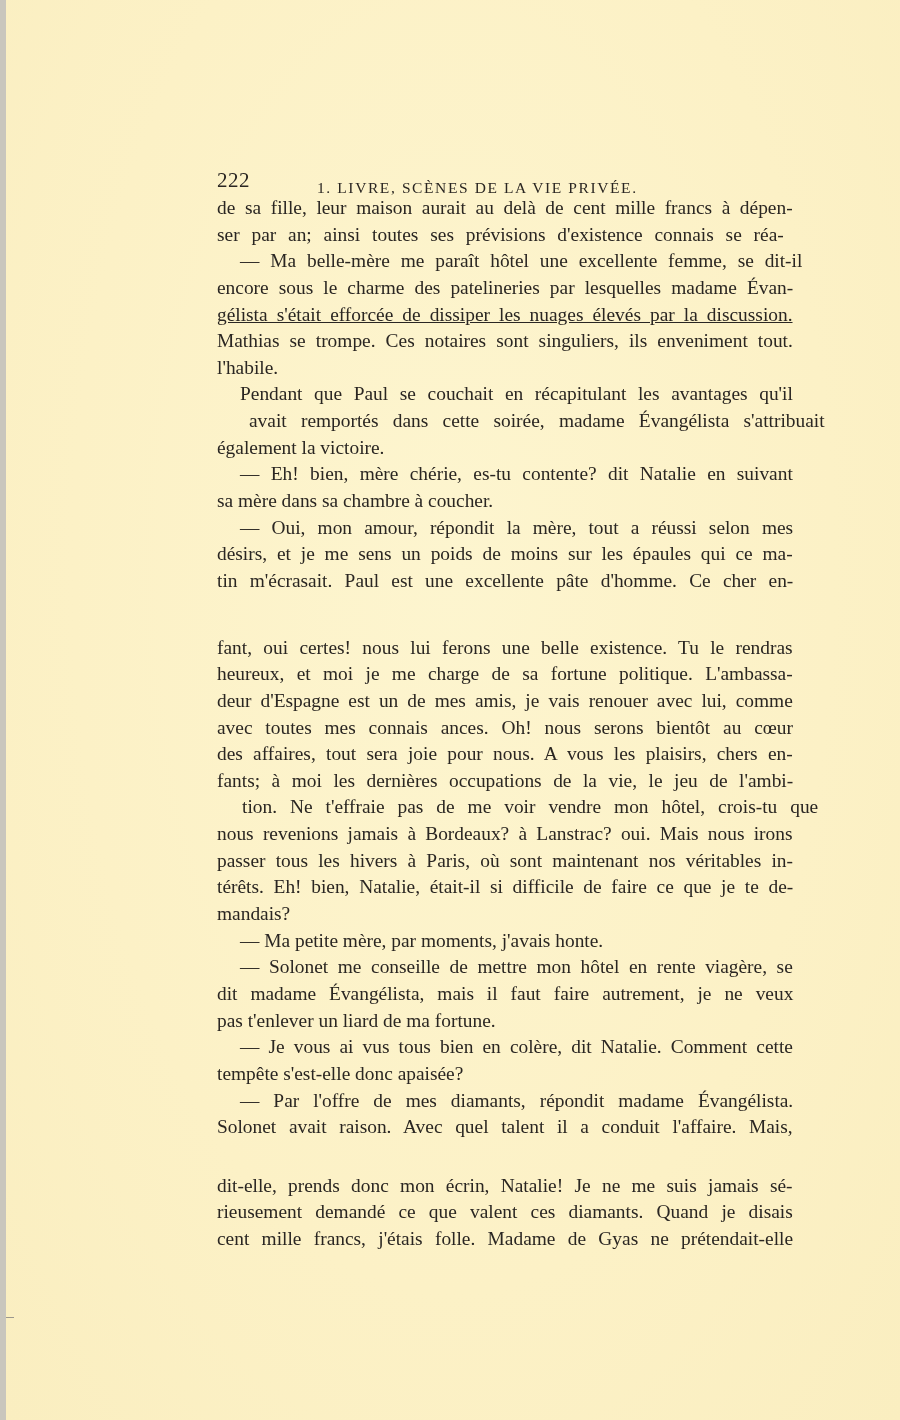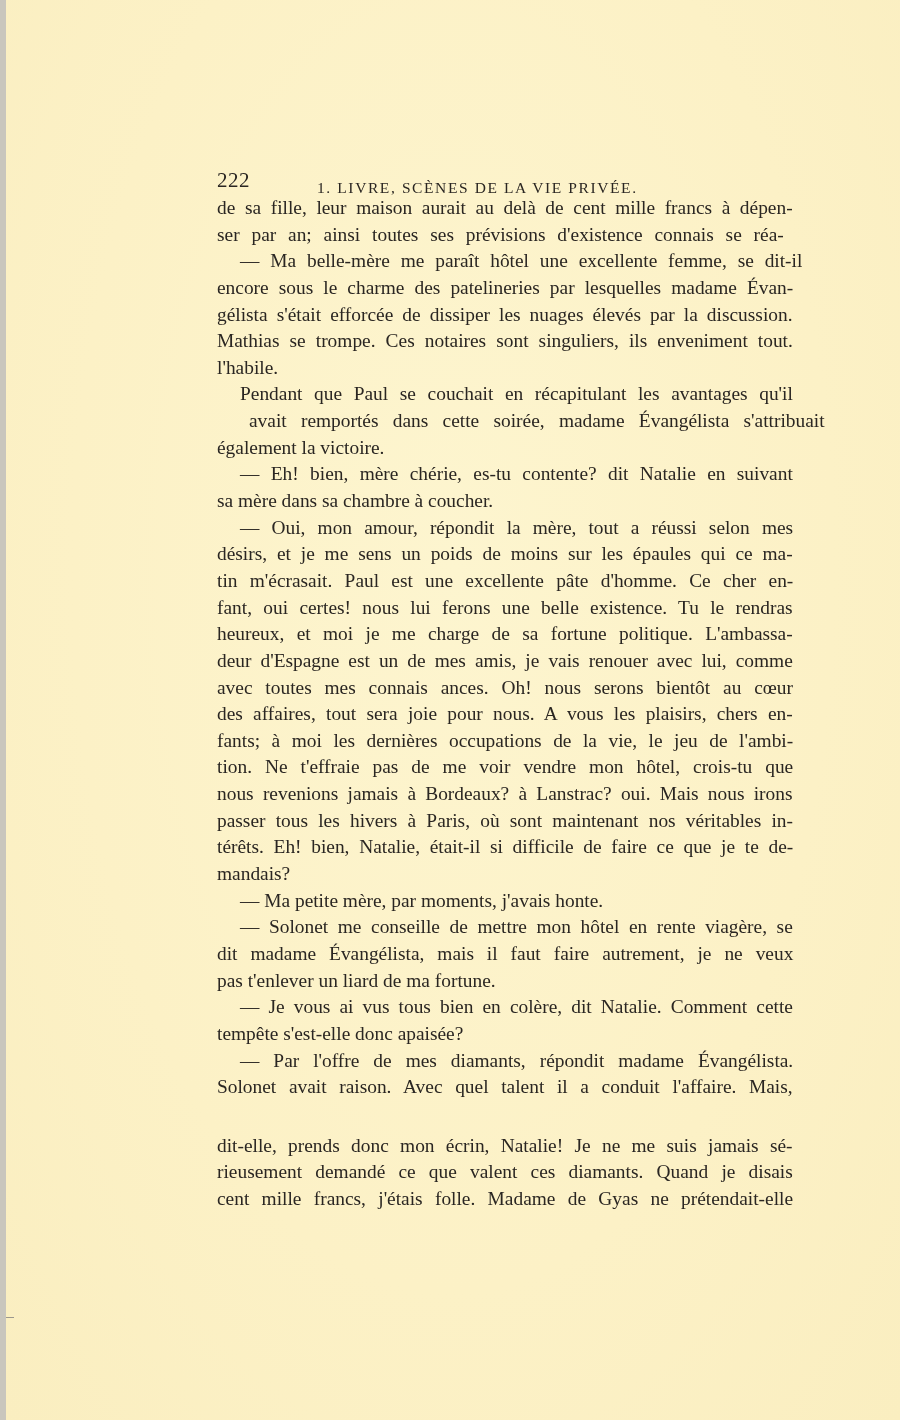--- a/index.html
+++ b/index.html
@@ -56,38 +56,38 @@
 <div class="header">
   <span class="page-number">222</span>
   <span class="running-head">1. LIVRE, SCÈNES DE LA VIE PRIVÉE.</span>
 </div>
 
 <div class="body-text" id="body-text">
     <span class="line" style="text-align: left; text-align-last: left; display: block; word-spacing: 4.76923px;">de sa fille, leur maison aurait au delà de cent mille francs à dépen-</span>
     <span class="line" style="text-align: left; text-align-last: left; display: block; word-spacing: 7px;">ser par an; ainsi toutes ses prévisions d'existence connais se réa-</span>
     <span class="line indent" style="text-align: left; text-align-last: left; display: block; word-spacing: 6px;">— Ma belle-mère me paraît hôtel une excellente femme, se dit-il</span>
     <span class="line" style="text-align: left; text-align-last: left; display: block; word-spacing: 5.22222px;">encore sous le charme des patelineries par lesquelles madame Évan-</span>
-    <span class="line" style="text-align: left; text-align-last: left; display: block; word-spacing: 4.2px;">gélista s'était efforcée de dissiper les nuages élevés par la discussion.</span>
+    <span class="line" style="text-align: left; text-align-last: left; display: block; word-spacing: 4.2px; text-decoration: underline;">gélista s'était efforcée de dissiper les nuages élevés par la discussion.</span>
     <span class="line" style="text-align: left; text-align-last: left; display: block; word-spacing: 5.22222px;">Mathias se trompe. Ces notaires sont singuliers, ils enveniment tout.</span>
     <span class="line last" style="text-align: left; text-align-last: left; display: block;">l'habile.</span>
     <span class="line indent" style="text-align: left; text-align-last: left; display: block; word-spacing: 6.77778px;">Pendant que Paul se couchait en récapitulant les avantages qu'il</span>
     <span class="line" style="text-align: left; text-align-last: left; display: block; word-spacing: 9.42857px; margin-left: 32px;">avait remportés dans cette soirée, madame Évangélista s'attribuait</span>
     <span class="line last" style="text-align: left; text-align-last: left; display: block;">également la victoire.</span>
     <span class="line indent" style="text-align: left; text-align-last: left; display: block; word-spacing: 6.5px;">— Eh! bien, mère chérie, es-tu contente? dit Natalie en suivant</span>
     <span class="line last" style="text-align: left; text-align-last: left; display: block;">sa mère dans sa chambre à coucher.</span>
     <span class="line indent" style="text-align: left; text-align-last: left; display: block; word-spacing: 7.27273px;">— Oui, mon amour, répondit la mère, tout a réussi selon mes</span>
     <span class="line" style="text-align: left; text-align-last: left; display: block; word-spacing: 5px;">désirs, et je me sens un poids de moins sur les épaules qui ce ma-</span>
     <span class="line" style="text-align: left; text-align-last: left; display: block; word-spacing: 7.4px;">tin m'écrasait. Paul est une excellente pâte d'homme. Ce cher en-</span>
-    <span class="line" style="text-align: left; text-align-last: left; display: block; word-spacing: 6.45455px;">fant, oui certes! nous lui ferons une belle existence. Tu le rendras</span>
+    <span class="line" style="text-align: left; text-align-last: left; display: block; word-spacing: 6.45455px; margin-top: 40px;">fant, oui certes! nous lui ferons une belle existence. Tu le rendras</span>
     <span class="line" style="text-align: left; text-align-last: left; display: block; word-spacing: 7.5px;">heureux, et moi je me charge de sa fortune politique. L'ambassa-</span>
     <span class="line" style="text-align: center; text-align-last: left; display: block; word-spacing: 4.16667px;">deur d'Espagne est un de mes amis, je vais renouer avec lui, comme</span>
     <span class="line" style="text-align: left; text-align-last: left; display: block; word-spacing: 8px;">avec toutes mes connais ances. Oh! nous serons bientôt au cœur</span>
     <span class="line" style="text-align: left; text-align-last: left; display: block; word-spacing: 5.41667px;">des affaires, tout sera joie pour nous. A vous les plaisirs, chers en-</span>
     <span class="line" style="text-align: left; text-align-last: left; display: block; word-spacing: 6.66667px;">fants; à moi les dernières occupations de la vie, le jeu de l'ambi-</span>
-    <span class="line" style="text-align: left; text-align-last: left; display: block; word-spacing: 8.09091px;">tion. Ne t'effraie pas de me voir vendre mon hôtel, crois-tu que</span>
+    <span class="line" style="text-align: left; text-align-last: left; display: block; word-spacing: 8.09091px; margin-left: 25px;">tion. Ne t'effraie pas de me voir vendre mon hôtel, crois-tu que</span>
     <span class="line" style="text-align: left; text-align-last: left; display: block; word-spacing: 4.4px;">nous revenions jamais à Bordeaux? à Lanstrac? oui. Mais nous irons</span>
     <span class="line" style="text-align: left; text-align-last: left; display: block; word-spacing: 5.36364px;">passer tous les hivers à Paris, où sont maintenant nos véritables in-</span>
     <span class="line" style="text-align: left; text-align-last: left; display: block; word-spacing: 4.84615px;">térêts. Eh! bien, Natalie, était-il si difficile de faire ce que je te de-</span>
     <span class="line last" style="text-align: left; text-align-last: left; display: block;">mandais?</span>
     <span class="line indent last" style="text-align: left; text-align-last: left; display: block;">— Ma petite mère, par moments, j'avais honte.</span>
     <span class="line indent" style="text-align: left; text-align-last: left; display: block; word-spacing: 4.72727px;">— Solonet me conseille de mettre mon hôtel en rente viagère, se</span>
     <span class="line" style="text-align: left; text-align-last: left; display: block; word-spacing: 8.1px;">dit madame Évangélista, mais il faut faire autrement, je ne veux</span>
     <span class="line last" style="text-align: left; text-align-last: left; display: block;">pas t'enlever un liard de ma fortune.</span>
     <span class="line indent" style="text-align: left; text-align-last: left; display: block; word-spacing: 4.25px;">— Je vous ai vus tous bien en colère, dit Natalie. Comment cette</span>
     <span class="line last" style="text-align: left; text-align-last: left; display: block;">tempête s'est-elle donc apaisée?</span>

